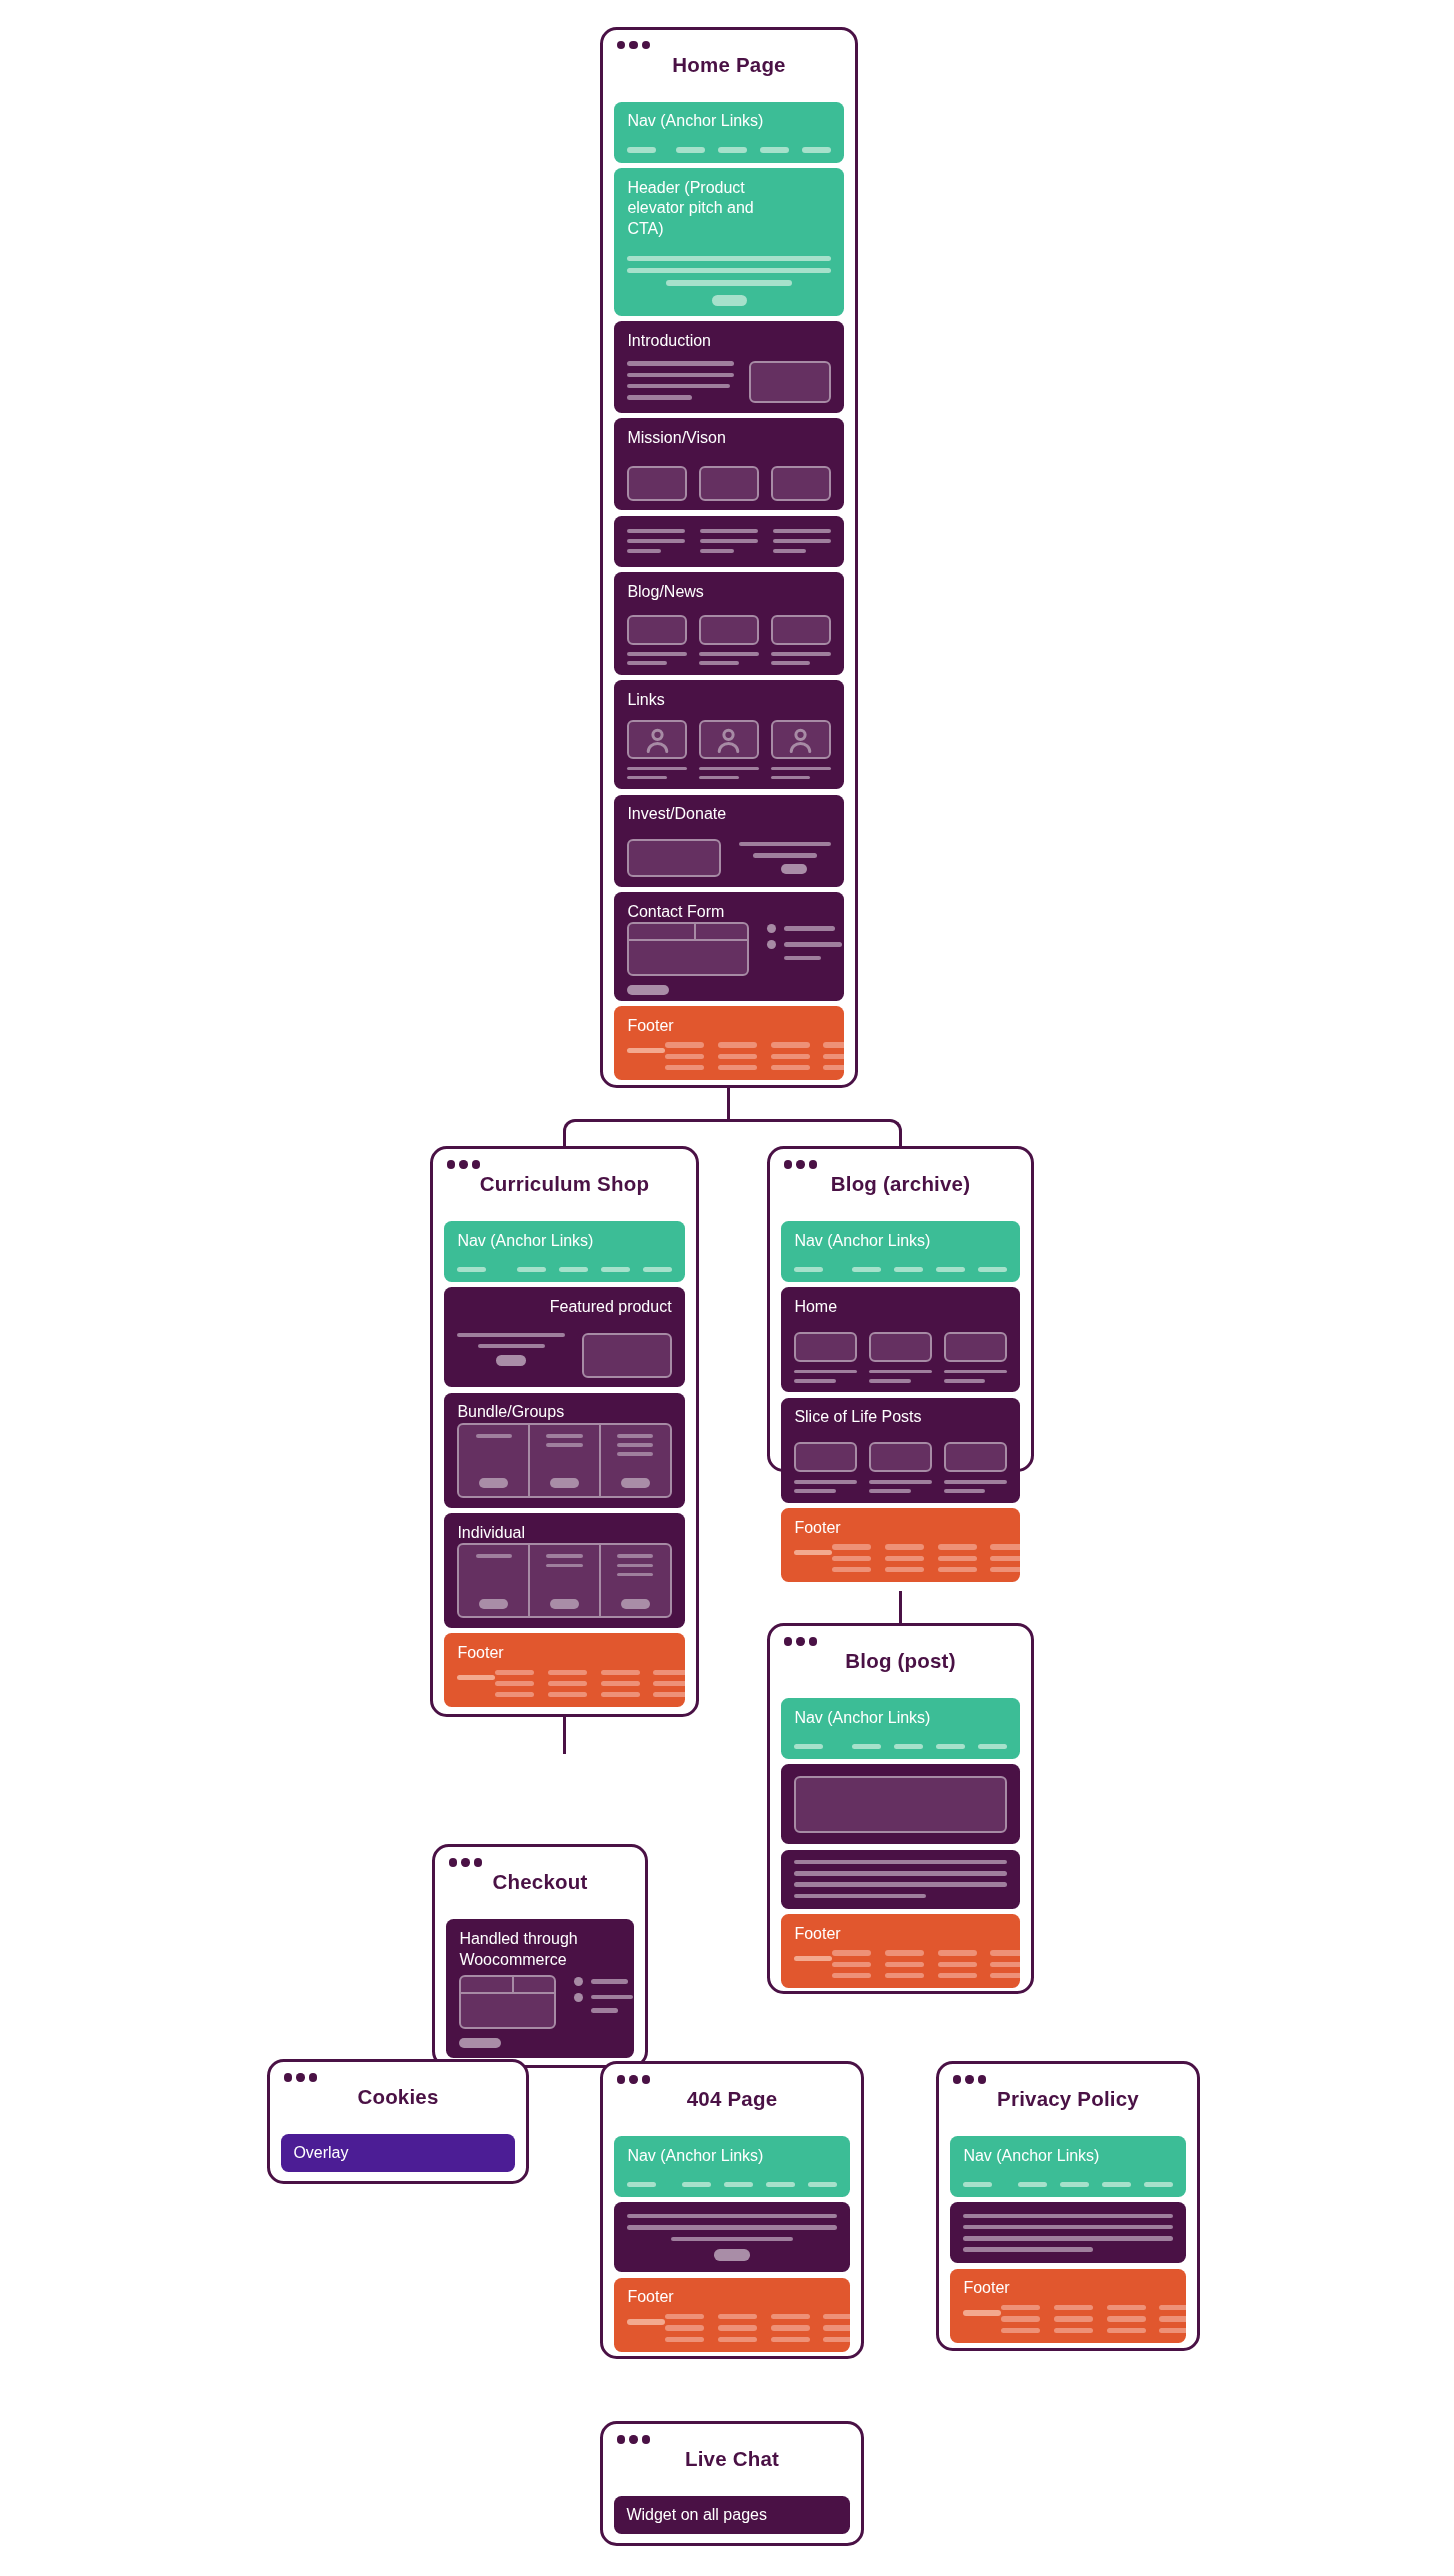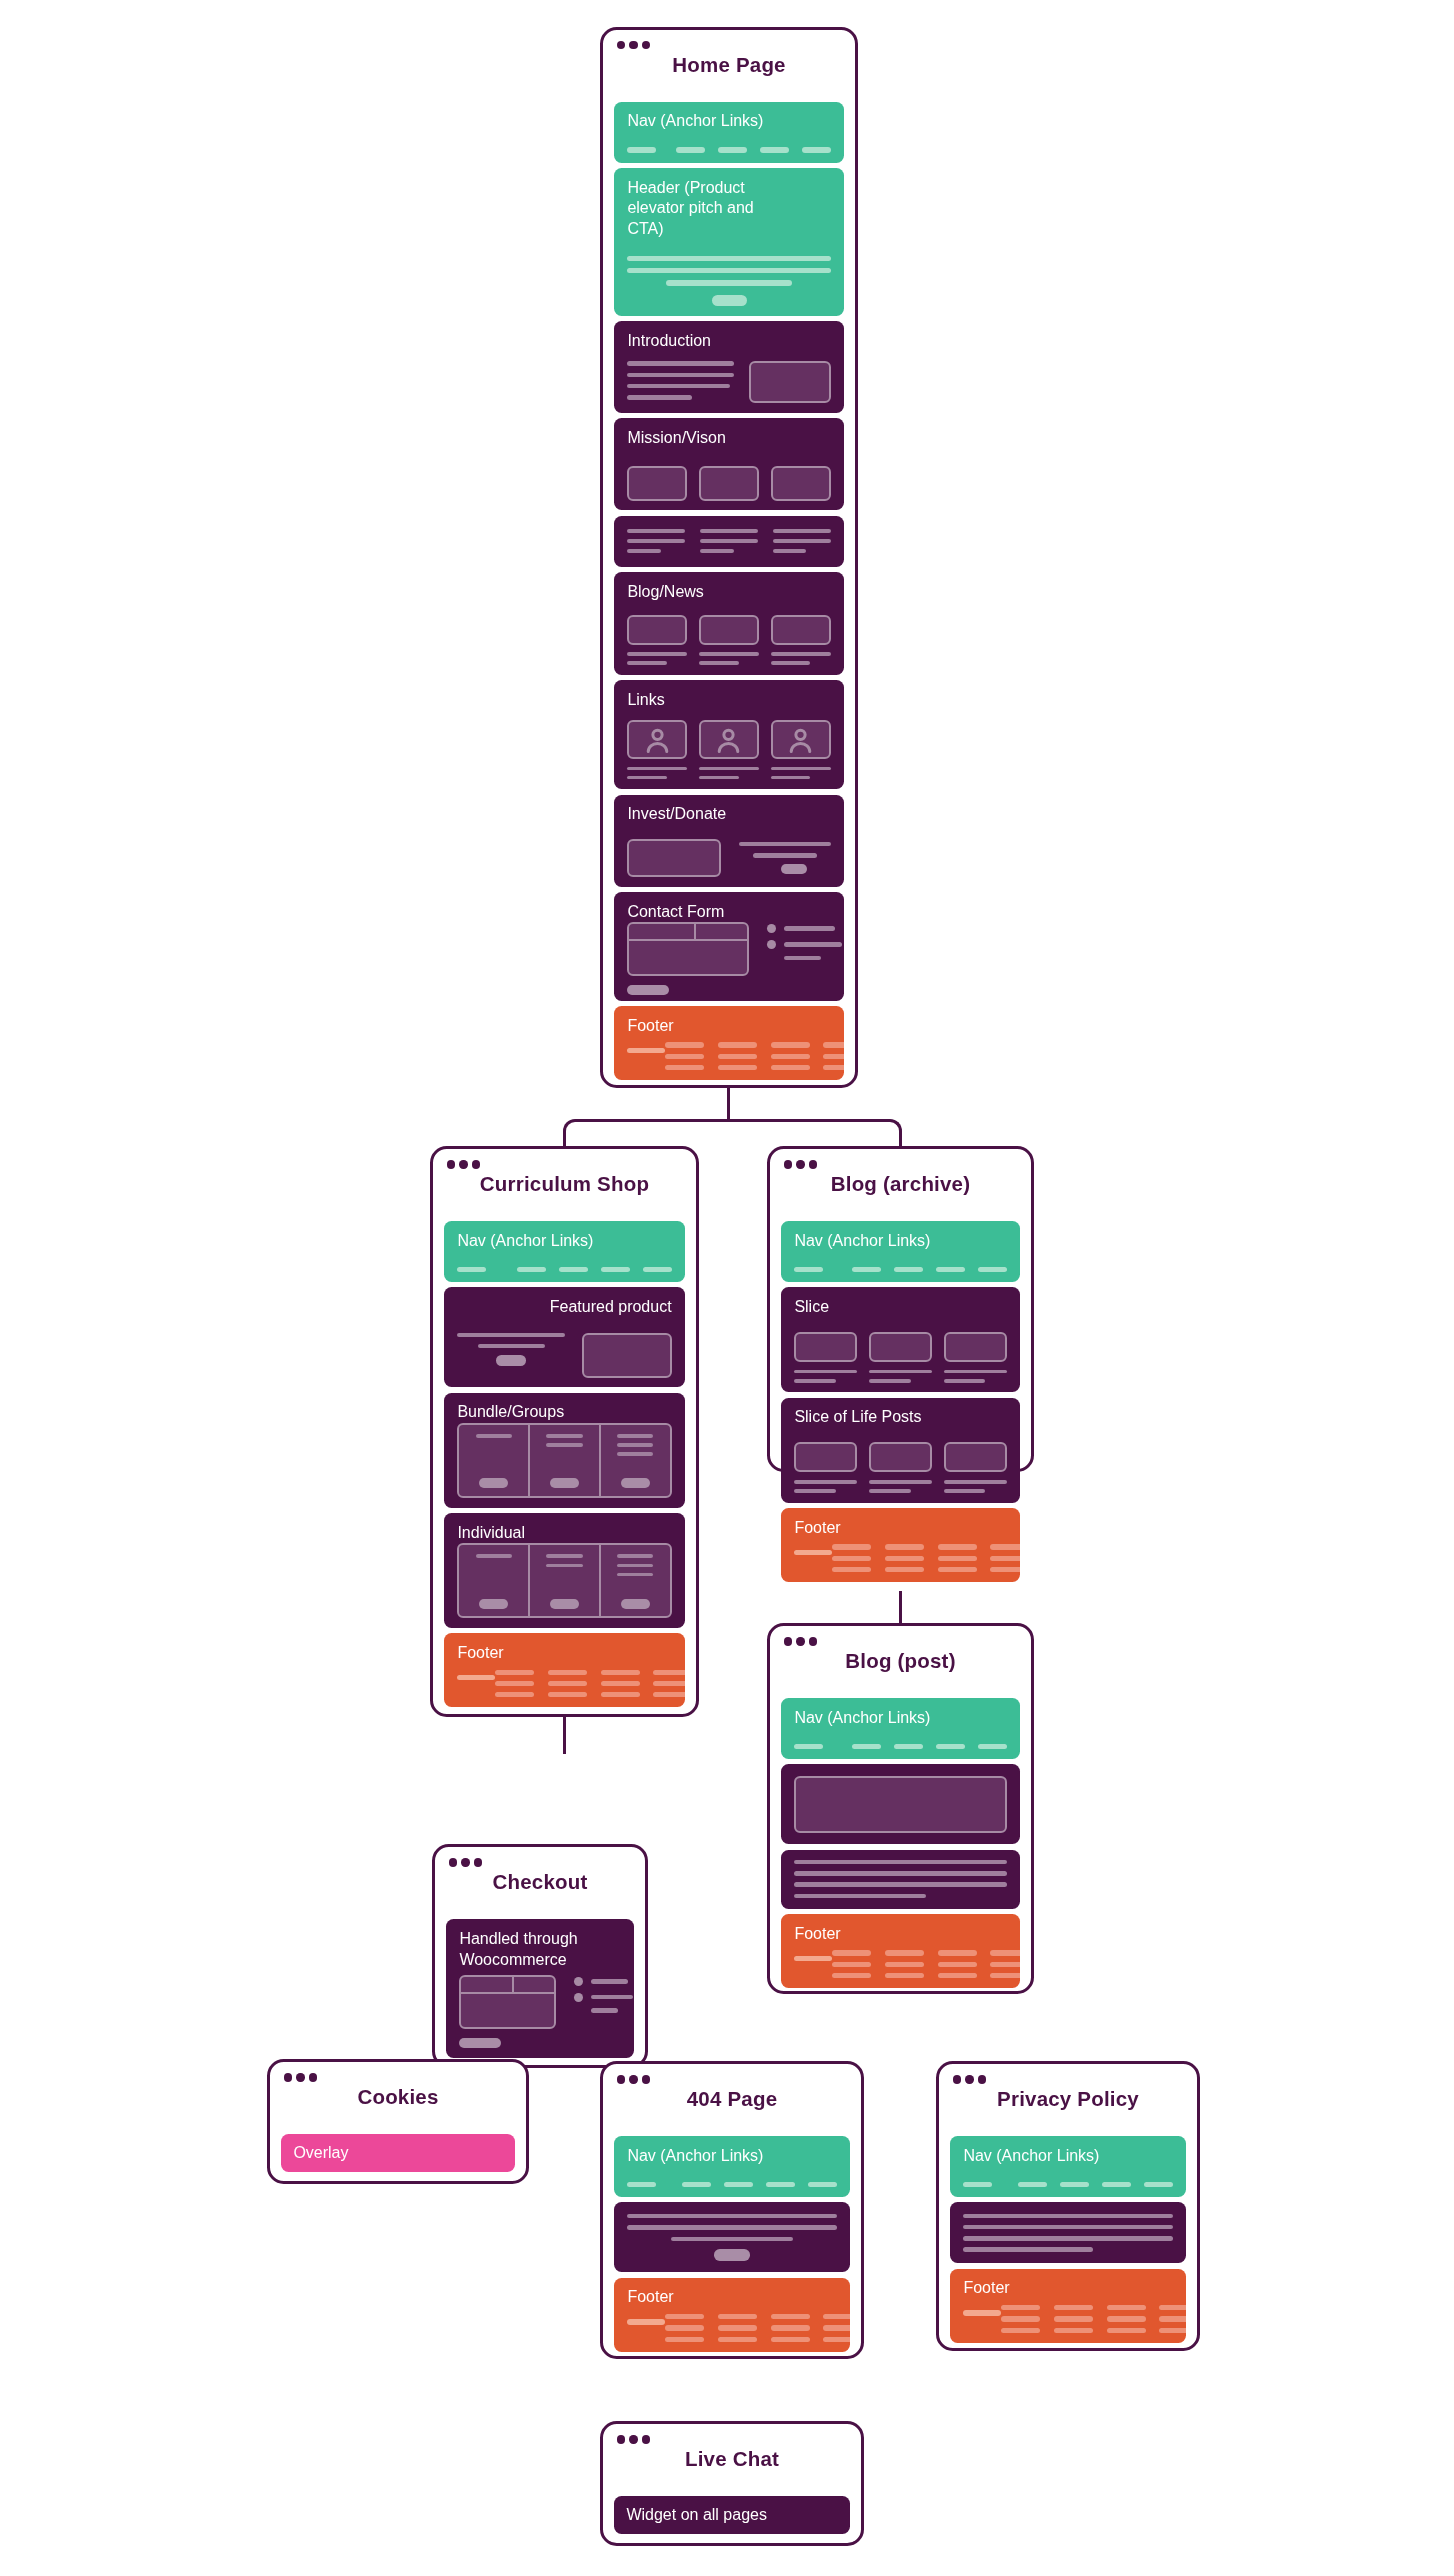--- a/index.html
+++ b/index.html
@@ -333,21 +333,21 @@
             <div class="ph-line" style="width: 29px; height: 5.3px; background: rgb(166, 225, 203); margin-right: auto;"></div>
             <div class="row" style="gap: 13px;">
               <div class="ph-line" style="width: 29px; height: 5.3px; background: rgb(166, 225, 203);"></div>
               <div class="ph-line" style="width: 29px; height: 5.3px; background: rgb(166, 225, 203);"></div>
               <div class="ph-line" style="width: 29px; height: 5.3px; background: rgb(166, 225, 203);"></div>
               <div class="ph-line" style="width: 29px; height: 5.3px; background: rgb(166, 225, 203);"></div>
             </div>
           </div>
         </div>
         <div class="section" style="background: rgb(74, 17, 69); height: 105px;">
-          <div class="sec-label">Slice</div>
+          <div class="sec-label">Home</div>
           <div class="row" style="margin-top: auto; gap: 12px;">
             <div class="col" style="flex: 1 1 0%; gap: 5.3px;">
               <div class="ph-box" style="width: 100%; height: 30px; background: rgb(101, 48, 97); border: 2.3px solid rgb(167, 139, 165); margin-bottom: 2.3px;"></div>
               <div class="ph-line" style="width: 100%; height: 3.8px; background: rgb(159, 127, 157);"></div>
               <div class="ph-line" style="width: 66%; height: 3.8px; background: rgb(159, 127, 157);"></div>
             </div>
             <div class="col" style="flex: 1 1 0%; gap: 5.3px;">
               <div class="ph-box" style="width: 100%; height: 30px; background: rgb(101, 48, 97); border: 2.3px solid rgb(167, 139, 165); margin-bottom: 2.3px;"></div>
               <div class="ph-line" style="width: 100%; height: 3.8px; background: rgb(159, 127, 157);"></div>
               <div class="ph-line" style="width: 66%; height: 3.8px; background: rgb(159, 127, 157);"></div>
@@ -506,21 +506,21 @@
       </div>
     </div>
     <div class="card" style="left: 267px; top: 2059px; width: 262px; height: 125px;">
       <div class="dots">
         <div class="dot"></div>
         <div class="dot"></div>
         <div class="dot"></div>
       </div>
       <div class="card-title">Cookies</div>
       <div class="sections">
-        <div class="section" style="background: #ec4899; height: 38px; justify-content: center; padding: 6px 12px;">
+        <div class="section" style="background: #4c1d95; height: 38px; justify-content: center; padding: 6px 12px;">
           <div class="sec-label">Overlay</div>
         </div>
       </div>
     </div>
     <div class="card" style="left: 600px; top: 2061px; width: 264px; height: 298px;">
       <div class="dots">
         <div class="dot"></div>
         <div class="dot"></div>
         <div class="dot"></div>
       </div>

